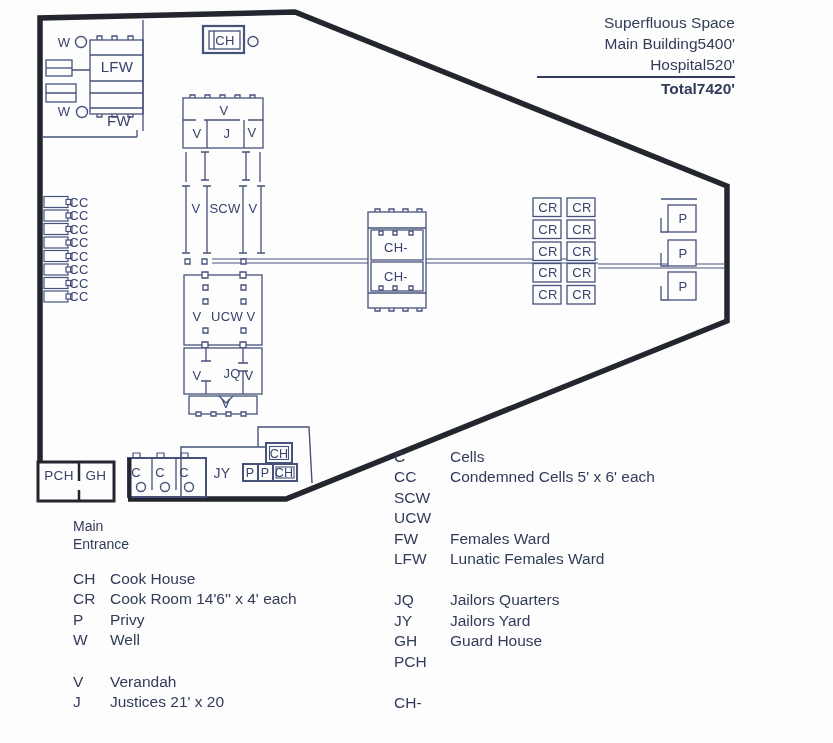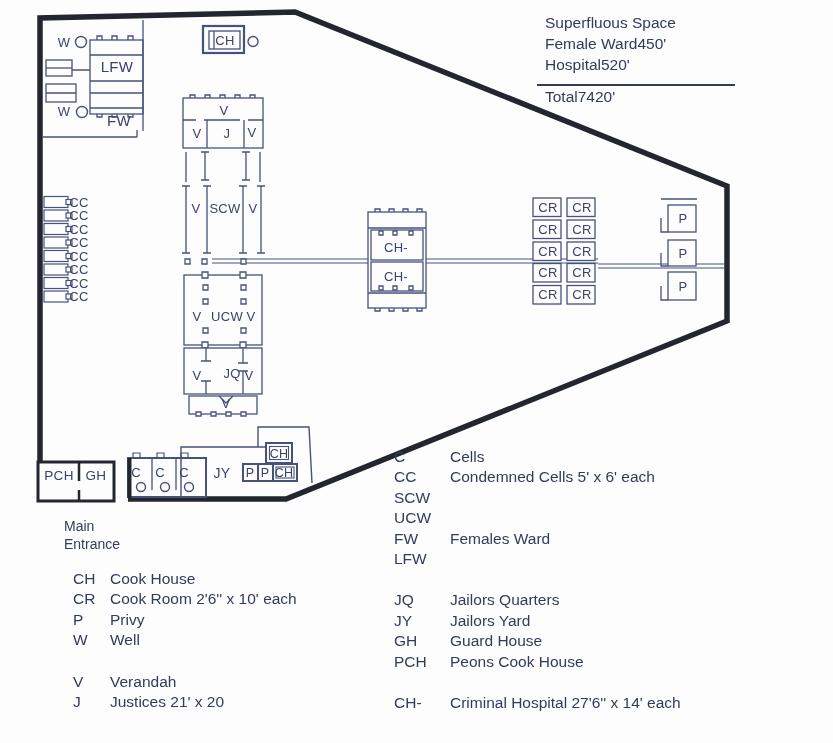--- a/index.html
+++ b/index.html
@@ -5,23 +5,23 @@
   html,body{margin:0;padding:0;}
   body{
     width:833px;height:743px;position:relative;overflow:hidden;
     background:#fdfdfe;
     font-family:"Liberation Sans",sans-serif;
   }
   .stage{position:absolute;inset:0;}
   svg.plan{position:absolute;left:0;top:0;}
   .plabel{fill:#39436a;font-family:"Liberation Sans",sans-serif;letter-spacing:.3px;}
   .sftable{position:absolute;left:545px;top:12px;width:190px;font-size:15.5px;color:#323c58;}
-  .trow{display:flex;justify-content:flex-start;line-height:21px;white-space:nowrap;}
-  .trow.total{border-top:2px solid #323c58;margin-left:-8px;padding-left:8px;margin-top:9px;}
-  .entrance{position:absolute;left:64px;top:517px;font-size:14px;line-height:18px;color:#323c58;}
+  .trow{display:flex;justify-content:flex-end;line-height:21px;white-space:nowrap;}
+  .trow.total{border-top:2px solid #323c58;margin-left:-8px;padding-left:8px;margin-top:1px;font-weight:bold;}
+  .entrance{position:absolute;left:73px;top:517px;font-size:14px;line-height:18px;color:#323c58;}
   .legend{position:absolute;font-size:15.5px;color:#323c58;}
   .legend .lrow{display:flex;line-height:20.4px;white-space:nowrap;}
   .legend .abbr{flex:0 0 auto;}
   .legend-left{left:73px;top:569px;}
   .legend-left .abbr{width:37px;}
   .legend-right{left:394px;top:447px;}
   .legend-right .abbr{width:56px;}
   .lrow.gap{margin-top:21px;}
 </style>
 </head>
@@ -228,22 +228,22 @@
         <text x="284" y="477" text-anchor="middle" font-size="12.5" class="plabel">CH</text>
       </g>
   </svg>
 
   <div class="sftable">
     <div class="trow">
       <span>Superfluous Space</span>
     </div>
     <div id="sftable-rows">
         <div class="trow">
-          <span>Female Ward</span>
-          <span>450'</span>
+          <span>Main Building</span>
+          <span>5400'</span>
         </div>
         <div class="trow">
           <span>Hospital</span>
           <span>520'</span>
         </div>
       </div>
     <div class="trow total">
       <span>Total</span>
       <span>7420'</span>
     </div>
@@ -254,21 +254,21 @@
     <div>Entrance</div>
   </div>
 
   <div class="legend legend-left" id="legend-left">
       <div class="lrow">
         <span class="abbr">CH</span>
         <span class="desc">Cook House</span>
       </div>
       <div class="lrow">
         <span class="abbr">CR</span>
-        <span class="desc">Cook Room 2'6'' x 10' each</span>
+        <span class="desc">Cook Room 14'6'' x 4' each</span>
       </div>
       <div class="lrow">
         <span class="abbr">P</span>
         <span class="desc">Privy</span>
       </div>
       <div class="lrow">
         <span class="abbr">W</span>
         <span class="desc">Well</span>
       </div>
       <div class="lrow gap">
@@ -294,36 +294,35 @@
       </div>
       <div class="lrow">
         <span class="abbr">UCW</span>
       </div>
       <div class="lrow">
         <span class="abbr">FW</span>
         <span class="desc">Females Ward</span>
       </div>
       <div class="lrow">
         <span class="abbr">LFW</span>
+        <span class="desc">Lunatic Females Ward</span>
       </div>
       <div class="lrow gap">
         <span class="abbr">JQ</span>
         <span class="desc">Jailors Quarters</span>
       </div>
       <div class="lrow">
         <span class="abbr">JY</span>
         <span class="desc">Jailors Yard</span>
       </div>
       <div class="lrow">
         <span class="abbr">GH</span>
         <span class="desc">Guard House</span>
       </div>
       <div class="lrow">
         <span class="abbr">PCH</span>
-        <span class="desc">Peons Cook House</span>
       </div>
       <div class="lrow gap">
         <span class="abbr">CH-</span>
-        <span class="desc">Criminal Hospital 27'6'' x 14' each</span>
       </div>
     </div>
 
 </div>
 
 </body></html>

